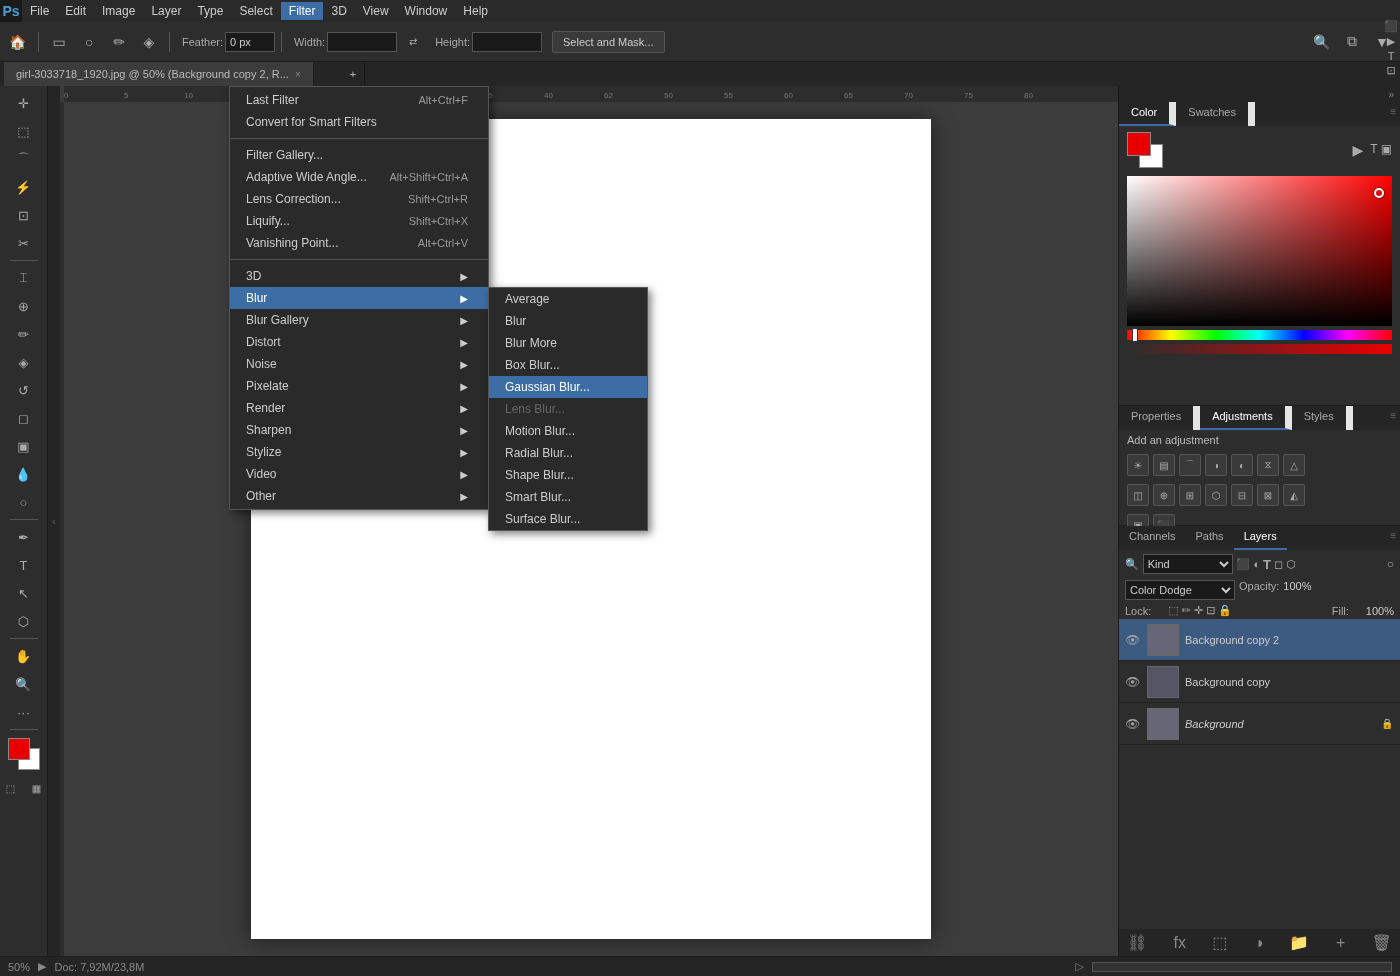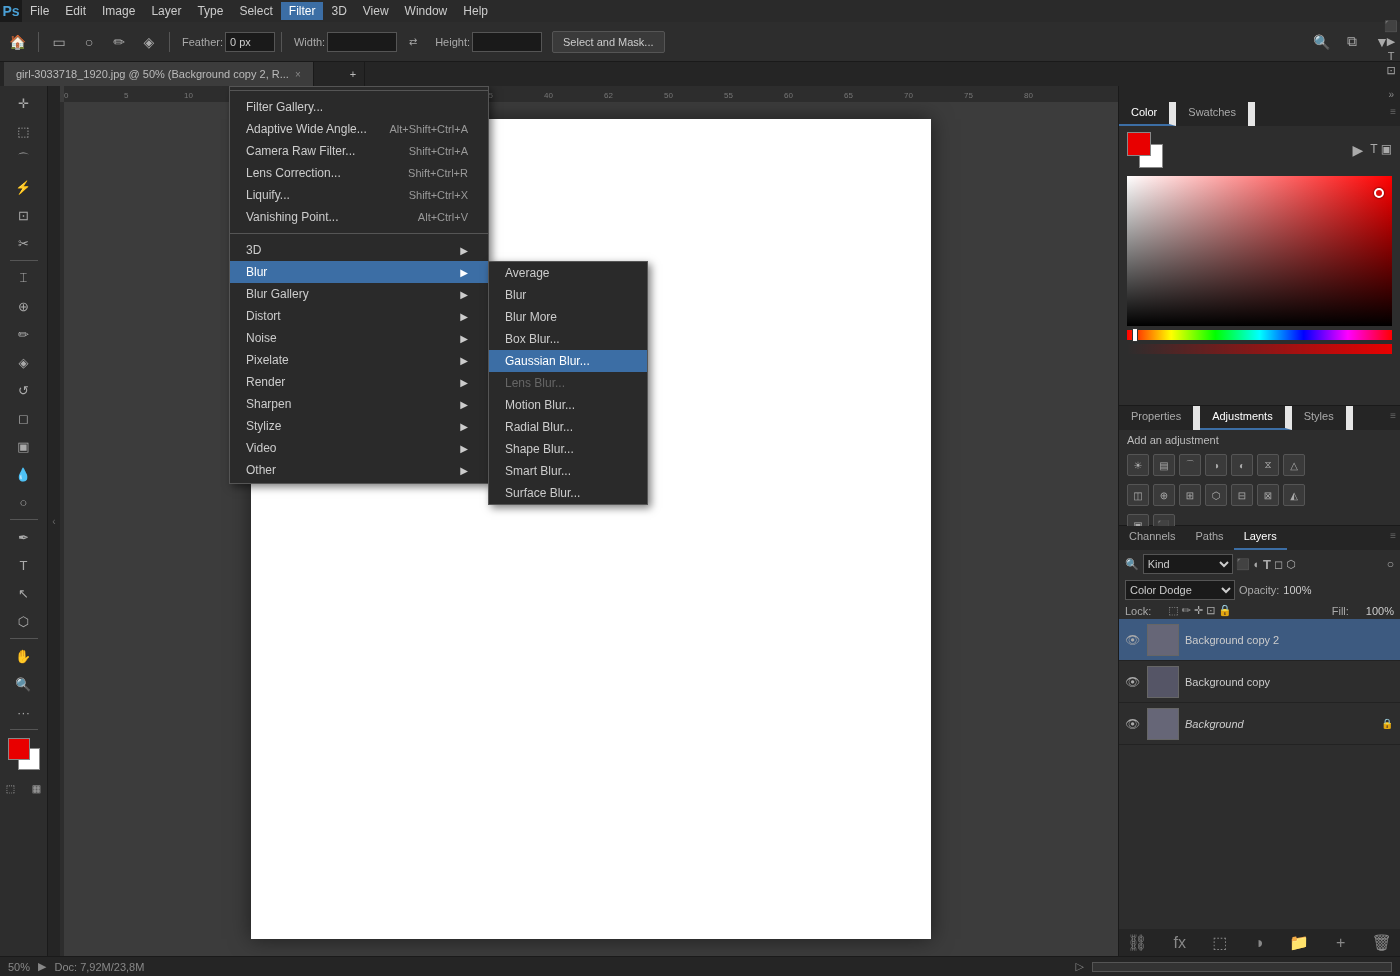--- a/index.html
+++ b/index.html
@@ -59,21 +59,21 @@
 
     
     #layers-panel { flex: 1; display: flex; flex-direction: column; }
     .layers-tabs { display: flex; height: 24px; background: #252525; }
     .layers-tab { padding: 4px 10px; font-size: 11px; color: #aaa; cursor: pointer; }
     .layers-tab.active { color: #fff; border-bottom: 2px solid #3c6ea5; }
     .layers-controls { padding: 4px 6px; display: flex; align-items: center; gap: 4px; flex-wrap: wrap; }
     .layers-select { background: #1a1a1a; border: 1px solid #555; color: #ccc; height: 20px; font-size: 11px; width: 90px; }
     .layers-icons-row { display: flex; gap: 3px; align-items: center; }
     .layers-icon-sm { color: #aaa; font-size: 11px; cursor: pointer; }
-    .blend-row { display: flex; align-items: center; gap: 4px; padding: 2px 6px; }
+    .blend-row { display: flex; align-items: flex-start; gap: 4px; padding: 2px 6px; }
     .blend-select { background: #1a1a1a; border: 1px solid #555; color: #ccc; height: 20px; font-size: 11px; width: 110px; }
     .opacity-label { font-size: 11px; color: #aaa; }
     .opacity-val { font-size: 11px; color: #ccc; width: 40px; }
     .lock-row { display: flex; align-items: center; gap: 17px; padding: 2px 6px; }
     .lock-label { font-size: 11px; color: #aaa; }
     .lock-icons { display: flex; gap: 3px; }
     .fill-val { font-size: 11px; color: #ccc; }
     .layer-item { display: flex; align-items: center; height: 42px; padding: 0 6px; gap: 6px; cursor: pointer; border-bottom: 1px solid #222; }
     .layer-item.active { background: #3d5a80; }
     .layer-eye { color: #aaa; font-size: 12px; cursor: pointer; width: 16px; }
@@ -219,32 +219,38 @@
 
     <div id="ruler-v" style="position:absolute;top:16px;left:0;width:16px;bottom:0;background:#2d2d2d;z-index:10;"></div>
 
     <div id="canvas-content">
       <div id="canvas-doc"></div>
     </div>
 
     <div class="collapse-handle" style="position:absolute;left:0;top:0;bottom:0;width:12px;display:flex;align-items:center;justify-content:center;background:#252525;z-index:20;">‹</div>
 
     <div class="dropdown-menu" style="position:absolute;top:0;left:181px;width:260px;">
+      <div class="menu-section">
+        <div class="dropdown-item">
+          <span>Last Filter</span>
+          <span class="shortcut">Alt+Ctrl+F</span>
+        </div>
+        <div class="dropdown-item">
+          <span>Convert for Smart Filters</span>
+          <span class="shortcut"></span>
+        </div>
+      </div>
       <div class="menu-divider"></div>
       <div class="menu-section">
         <div class="dropdown-item">
           <span>Filter Gallery...</span>
         </div>
         <div class="dropdown-item">
           <span>Adaptive Wide Angle...</span>
           <span class="shortcut">Alt+Shift+Ctrl+A</span>
-        </div>
-        <div class="dropdown-item">
-          <span>Camera Raw Filter...</span>
-          <span class="shortcut">Shift+Ctrl+A</span>
         </div>
         <div class="dropdown-item">
           <span>Lens Correction...</span>
           <span class="shortcut">Shift+Ctrl+R</span>
         </div>
         <div class="dropdown-item">
           <span>Liquify...</span>
           <span class="shortcut">Shift+Ctrl+X</span>
         </div>
         <div class="dropdown-item">

